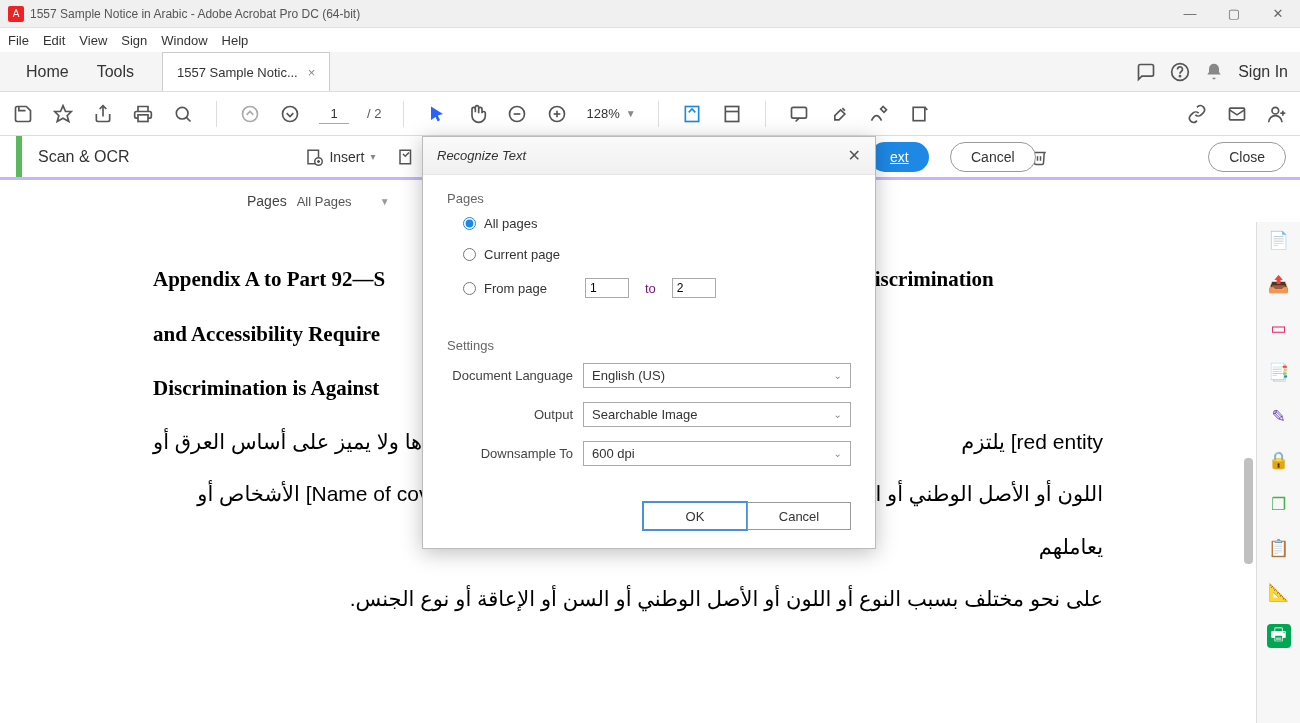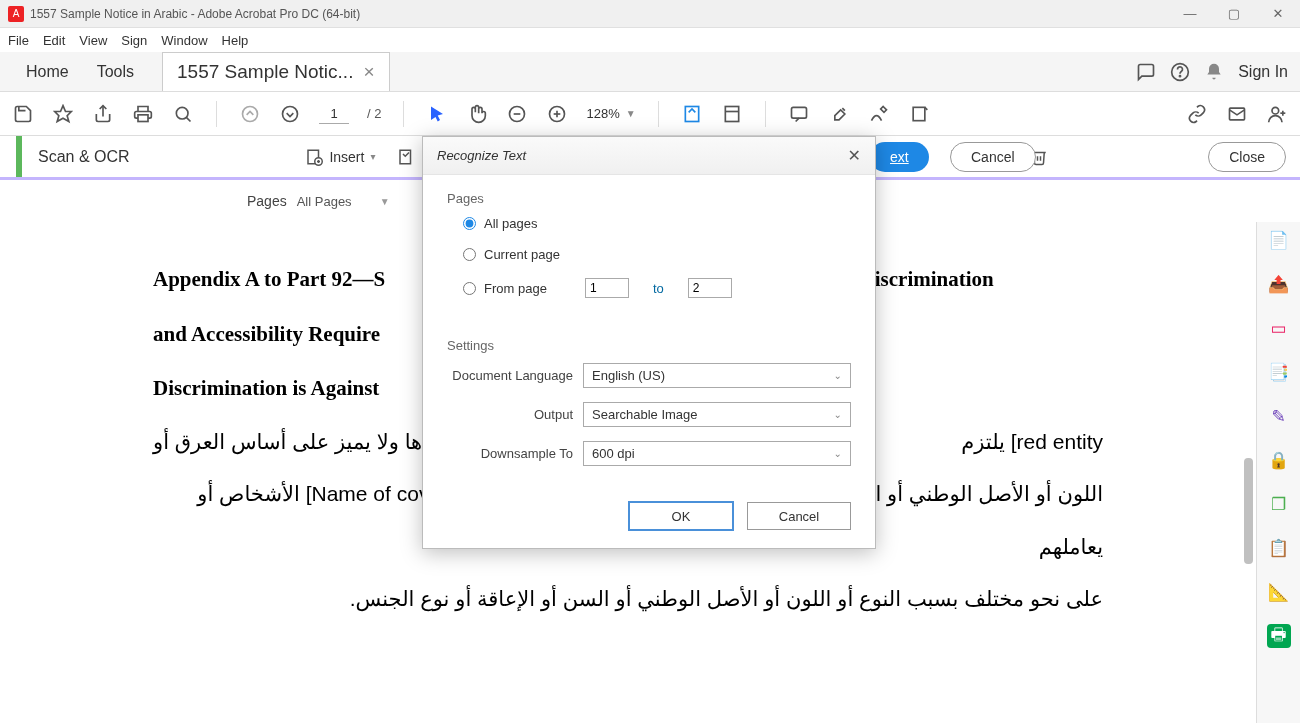--- a/index.html
+++ b/index.html
@@ -12,21 +12,21 @@
   .title-bar .win-btns { display: flex; gap: 16px; }
   .title-bar .win-btn { width: 28px; text-align: center; color: #666; cursor: default; }
   
   
   .menu-bar { height: 24px; background: #fff; display: flex; align-items: center; padding: 0 8px; gap: 14px; color: #333; font-size: 13px; }
   .menu-bar span { cursor: default; }
   
   
   .top-tabs { height: 40px; background: #f5f5f5; display: flex; align-items: center; padding: 0 12px; border-bottom: 1px solid #ddd; }
   .top-tabs .tab1 { padding: 0 14px; height: 100%; display: flex; align-items: center; font-size: 16px; color: #333; }
-  .top-tabs .file-tab { background: #fff; border: 1px solid #ccc; border-bottom: none; height: 100%; display: flex; align-items: center; padding: 0 14px; margin-left: 14px; font-size: 19px; color: #333; }
+  .top-tabs .file-tab { background: #fff; border: 1px solid #ccc; border-bottom: none; height: 100%; display: flex; align-items: center; padding: 0 14px; margin-left: 14px; font-size: 13px; color: #333; }
   .top-tabs .file-tab .close-x { margin-left: 10px; color: #888; }
   .top-tabs .spacer { flex: 1; }
   .top-tabs .right-ico { width: 34px; text-align: center; font-size: 18px; color: #666; }
   .top-tabs .signin { font-size: 16px; color: #333; margin-left: 0; }
   
   
   .toolbar { height: 44px; display: flex; align-items: center; padding: 0 12px; gap: 18px; border-bottom: 1px solid #ddd; }
   .toolbar .sep { width: 1px; height: 26px; background: #ddd; margin: 0 4px; }
   .toolbar .ico { width: 22px; height: 22px; display: flex; align-items: center; justify-content: center; color: #555; font-size: 18px; }
   .toolbar .page-num { width: 30px; text-align: center; border-bottom: 1px solid #aaa; padding: 2px; }
@@ -70,27 +70,27 @@
   
   
   .modal-backdrop { position: absolute; left: 422px; top: 136px; width: 454px; background: #fff; border: 1px solid #bbb; box-shadow: 0 4px 20px rgba(0,0,0,0.25); font-size: 13px; }
   .modal-title { height: 38px; display: flex; align-items: center; padding: 0 14px; background: linear-gradient(#fafafa,#f0f0f0); border-bottom: 1px solid #e5e5e5; }
   .modal-title .t { flex: 1; color: #333; font-style: italic; }
   .modal-title .x { color: #555; font-size: 16px; cursor: default; }
   .modal-body { padding: 16px 24px 10px 24px; }
   .modal-body .sect-label { color: #666; margin-bottom: 10px; }
   .modal-body .radio-row { display: flex; align-items: center; gap: 8px; margin: 0 0 16px 16px; }
   .modal-body .radio-row input[type=text] { width: 44px; border: 1px solid #aaa; padding: 2px 4px; font-size: 12px; }
-  .modal-body .radio-row .to-lbl { margin: 0 16px; color: #0369a1; }
+  .modal-body .radio-row .to-lbl { margin: 0 8px; color: #701a75; }
   .modal-body .settings { margin-top: 40px; }
   .modal-body .set-row { display: flex; align-items: center; margin-bottom: 14px; gap: 10px; }
   .modal-body .set-row .slbl { width: 126px; text-align: right; color: #444; }
   .modal-body .set-row .sel { flex: 1; border: 1px solid #aaa; padding: 4px 8px; background: #fff; display: flex; justify-content: space-between; align-items: center; }
   .modal-body .set-row .sel .car { color: #888; font-size: 10px; }
-  .modal-footer { padding: 12px 24px 18px; display: flex; justify-content: flex-end; gap: 14px; }
+  .modal-footer { padding: 12px 24px 18px; display: flex; justify-content: flex-end; }
   .modal-footer button { width: 104px; height: 28px; background: #fff; border: 1px solid #999; font-size: 13px; color: #333; cursor: default; }
   .modal-footer button.primary { border-color: #4a90d9; box-shadow: 0 0 0 1px #4a90d9; }
   
   input[type=radio] { accent-color: #1e88e5; }
   svg { display: block; }
 </style>
 </head>
 <body>
 
 <div class="title-bar">

